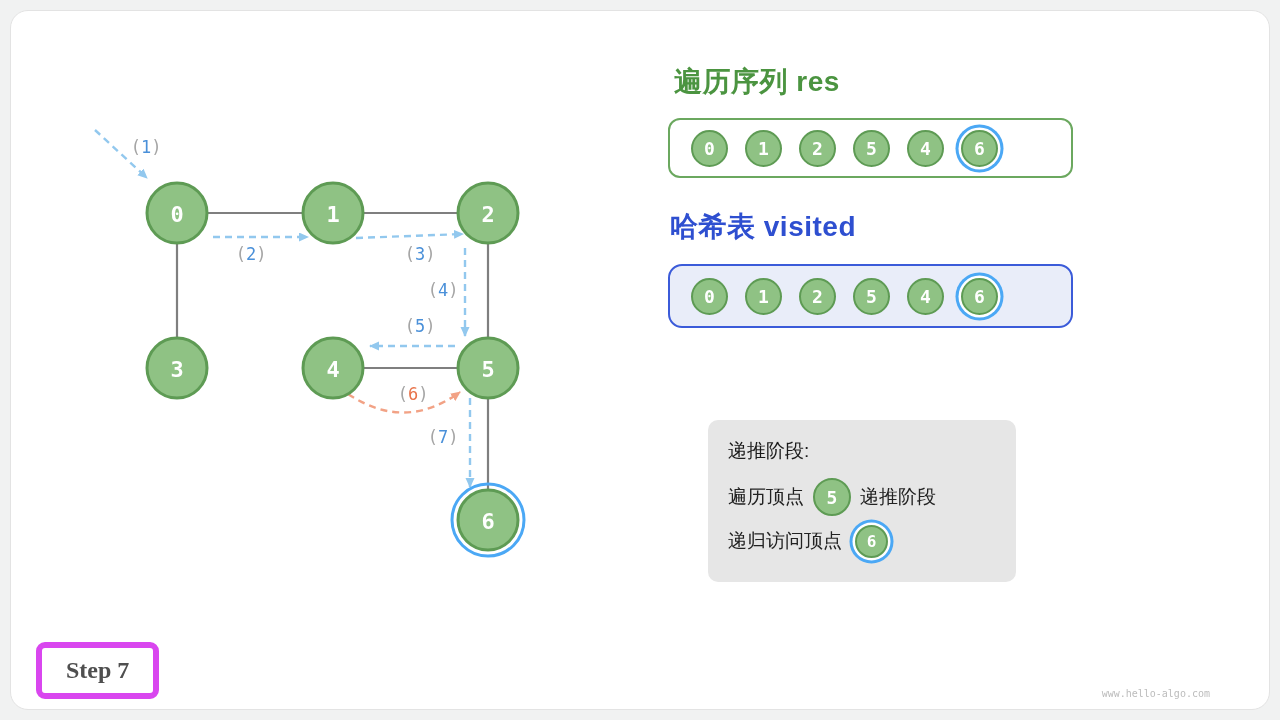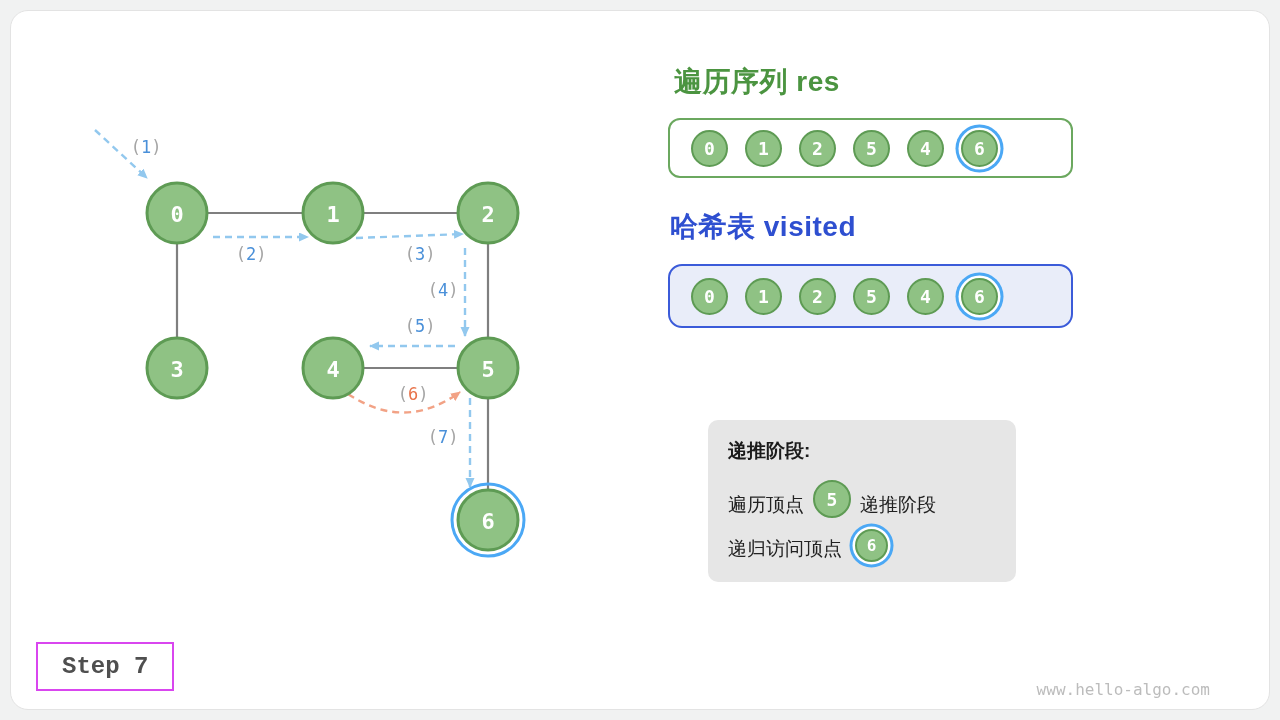--- a/index.html
+++ b/index.html
@@ -34,30 +34,30 @@
   .visited-box{left:668px;top:264px;width:405px;height:64px;background:var(--visited-bg);
     border:2px solid var(--visited-border);border-radius:14px}
   .chip{flex:none;width:37px;height:37px;border-radius:50%;background:var(--node-fill);
     border:2.5px solid var(--node-stroke);color:#fff;display:flex;align-items:center;justify-content:center;
     font-family:"DejaVu Sans Mono","Liberation Mono",monospace;font-weight:bold;font-size:18px}
   .chip-hl{box-shadow:0 0 0 2.5px #fff,0 0 0 5.5px var(--highlight-ring)}
 
   
   .info-box{position:absolute;left:708px;top:420px;width:308px;height:162px;
     background:var(--info-bg);border-radius:10px;padding:18px 20px;color:#222}
-  .info-title{font-size:19px;font-weight:bold;color:#1b1b1b;margin-bottom:12px}
-  .info-line{display:flex;align-items:flex-end;gap:9px;font-size:19px;height:42px;margin-top:2px}
+  .info-title{font-size:19px;font-weight:normal;color:#1b1b1b;margin-bottom:12px}
+  .info-line{display:flex;align-items:center;gap:9px;font-size:19px;height:42px;margin-top:2px}
   .chip-info{width:38px;height:38px}
   .chip-info-sm{width:33px;height:33px;font-size:16px;margin-left:4px}
 
   
   .step-badge{position:absolute;left:36px;top:642px;padding:9px 24px;background:#fff;
-    border:2px solid #d946ef;border-radius:0;color:#4f4f4f;
-    font-family:Liberation Mono, monospace;font-weight:bold;font-size:24px}
-  .watermark{position:absolute;right:70px;bottom:21px;color:#bcbcbc;font-size:16px;
+    border:6px solid #d946ef;border-radius:9px;color:#4f4f4f;
+    font-family:Liberation Serif, serif;font-weight:bold;font-size:24px}
+  .watermark{position:absolute;right:70px;bottom:21px;color:#bcbcbc;font-size:10px;
     font-family:"DejaVu Sans Mono","Liberation Mono",monospace}
 </style>
 </head>
 <body>
 
 <div class="card"></div>
 
 <svg class="graph" width="660" height="640" viewBox="0 0 660 640">
   <defs>
     <marker id="ah-blue" markerWidth="11" markerHeight="10" refX="9" refY="4.5" orient="auto" markerUnits="userSpaceOnUse">

